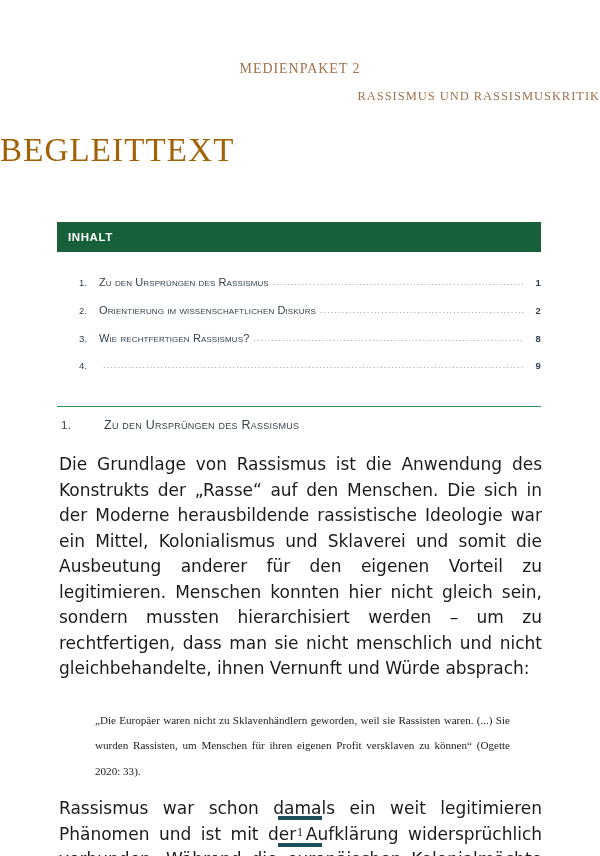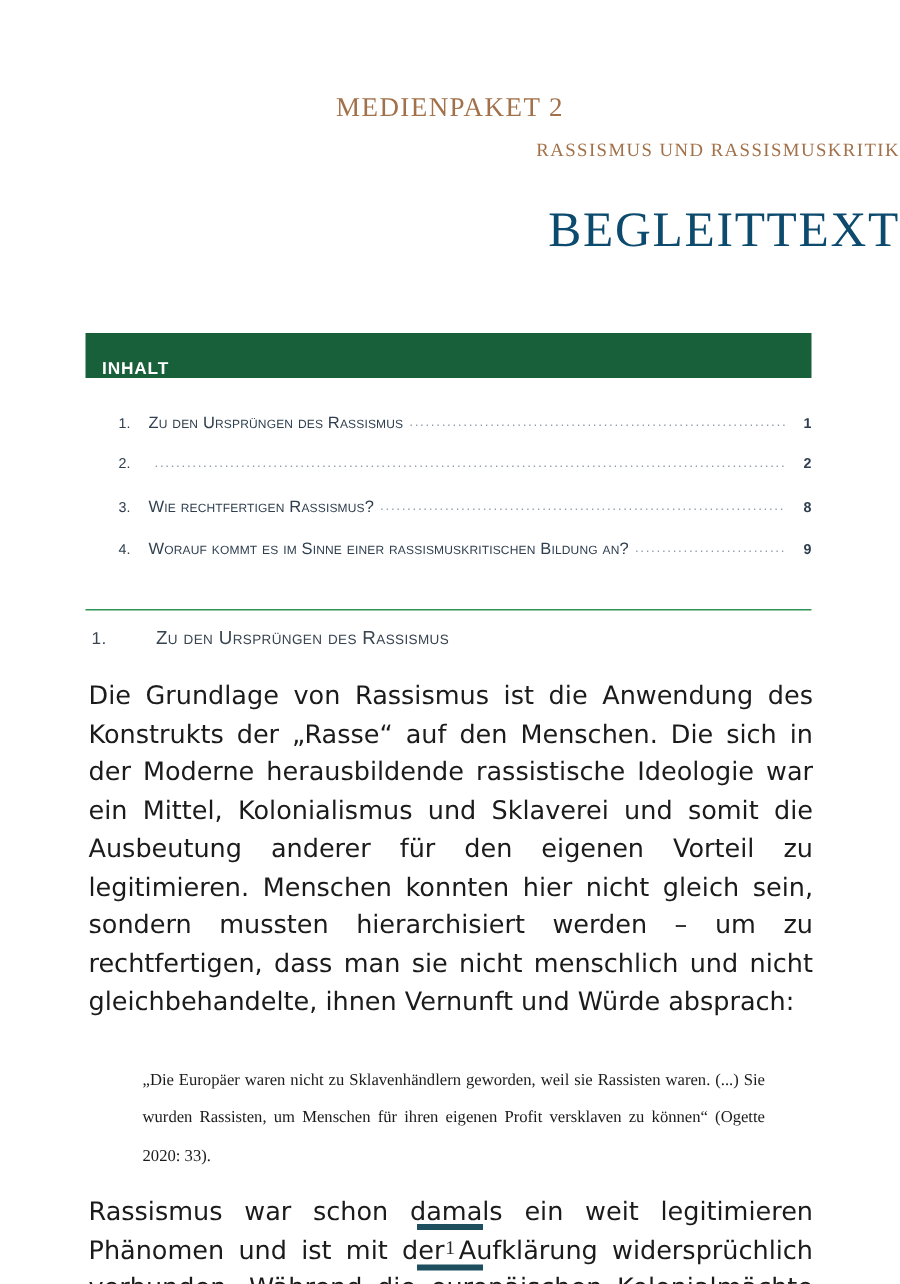--- a/index.html
+++ b/index.html
@@ -25,52 +25,52 @@
 
   
   .doc-header {
     text-align: center;
     color: #a2714a;
     font-family: "Liberation Serif", serif;
     font-variant: small-caps;
     letter-spacing: 0.06em;
   }
   .doc-header .line1 {
-    font-size: 18px;
+    font-size: 14px;
     margin-top: 62px;
     line-height: 1.0;
   }
   .doc-header .line2 {
     font-size: 12.5px;
     margin-top: 14px;
     line-height: 1.0;
     text-align: right;
   }
 
   
   .doc-title {
-    text-align: right;
-    color: #0c4a6e;
+    text-align: left;
+    color: #a16207;
     font-family: "Liberation Serif", serif;
     font-size: 33px;
     letter-spacing: 0.035em;
     margin-top: 31px;
     line-height: 1.0;
   }
 
   
   .inhalt-bar {
     position: absolute;
     left: 57px;
     top: 222px;
     width: 484px;
     height: 30px;
     background: #18603a;
     display: flex;
-    align-items: flex-end;
+    align-items: center;
   }
   .inhalt-bar .label {
     color: #ffffff;
     font-family: "Liberation Sans", sans-serif;
     font-weight: bold;
     font-size: 11.5px;
     letter-spacing: 0.05em;
     padding-left: 11px;
   }
 
@@ -229,34 +229,34 @@
 
     <div class="toc-row">
       <span class="toc-num">1.</span>
       <span class="toc-title">Zu den Ursprüngen des Rassismus</span>
       <span class="toc-dots">...........................................................................................................................................</span>
       <span class="toc-page">1</span>
     </div>
 
     <div class="toc-row">
       <span class="toc-num">2.</span>
+      <span class="toc-title">Orientierung im wissenschaftlichen Diskurs</span>
       <span class="toc-dots">...........................................................................................................................................</span>
       <span class="toc-page">2</span>
     </div>
 
     <div class="toc-row">
       <span class="toc-num">3.</span>
       <span class="toc-title">Wie rechtfertigen Rassismus?</span>
       <span class="toc-dots">...........................................................................................................................................</span>
       <span class="toc-page">8</span>
     </div>
 
     <div class="toc-row">
       <span class="toc-num">4.</span>
-      <span class="toc-title">Worauf kommt es im Sinne einer rassismuskritischen Bildung an?</span>
       <span class="toc-dots">...........................................................................................................................................</span>
       <span class="toc-page">9</span>
     </div>
 
   </div>
 
   <div class="section-rule"></div>
 
   <div class="section-head">
     <span class="num">1.</span>

